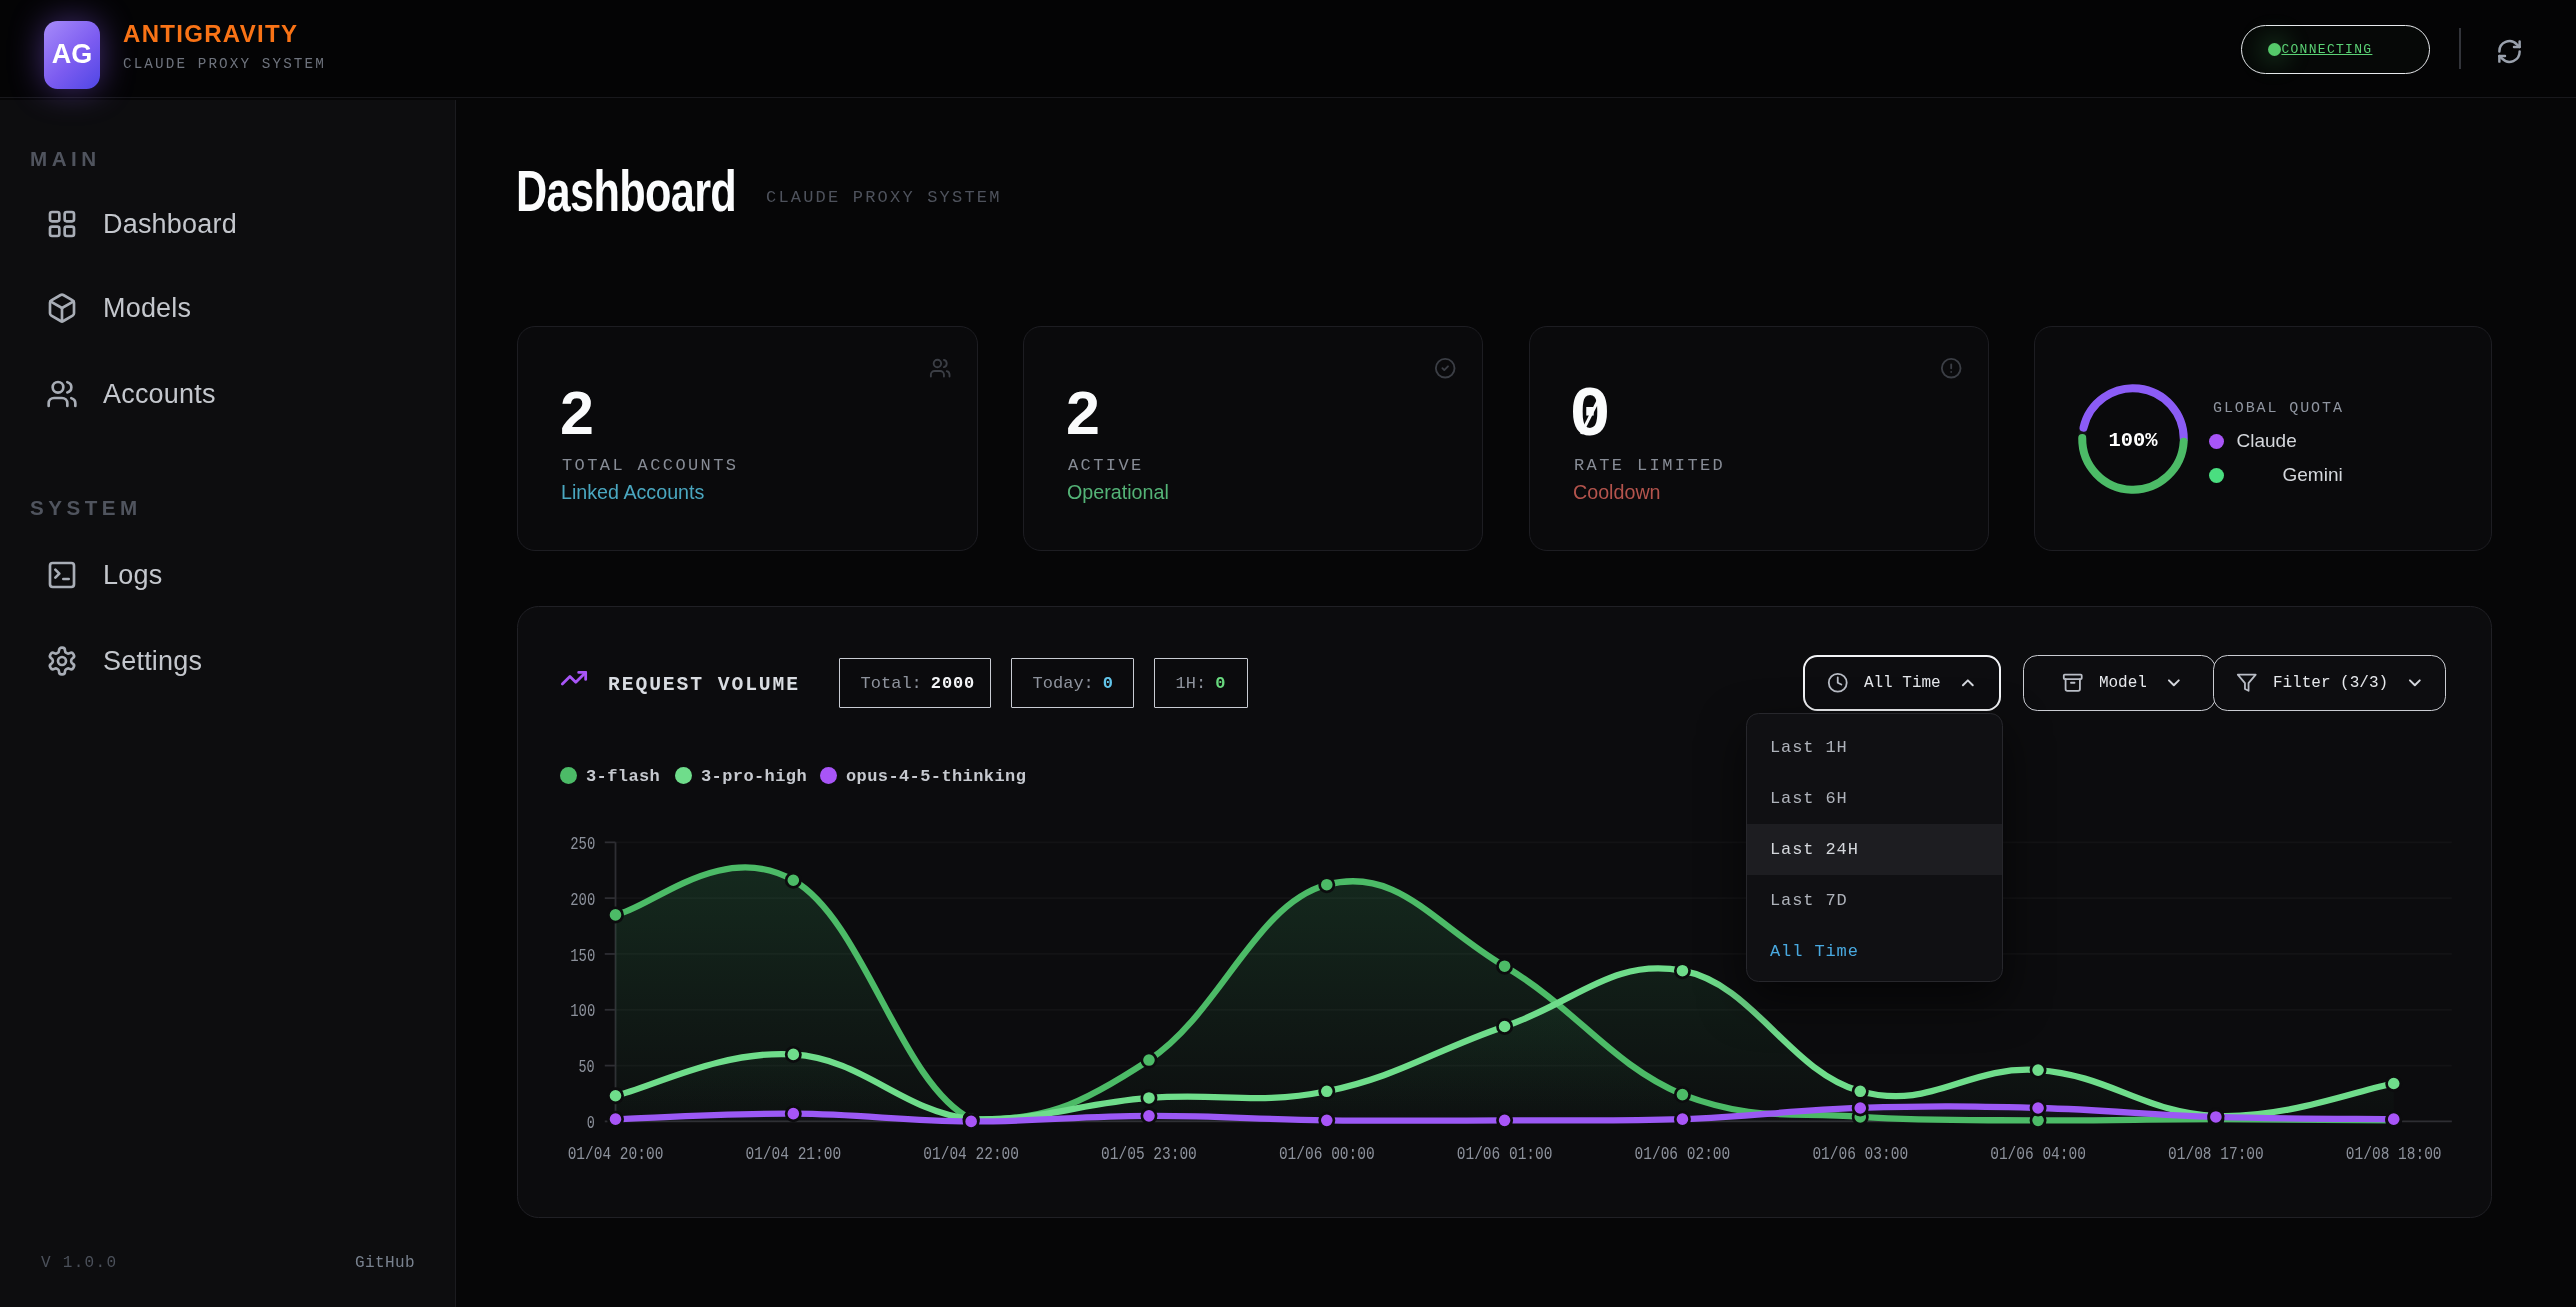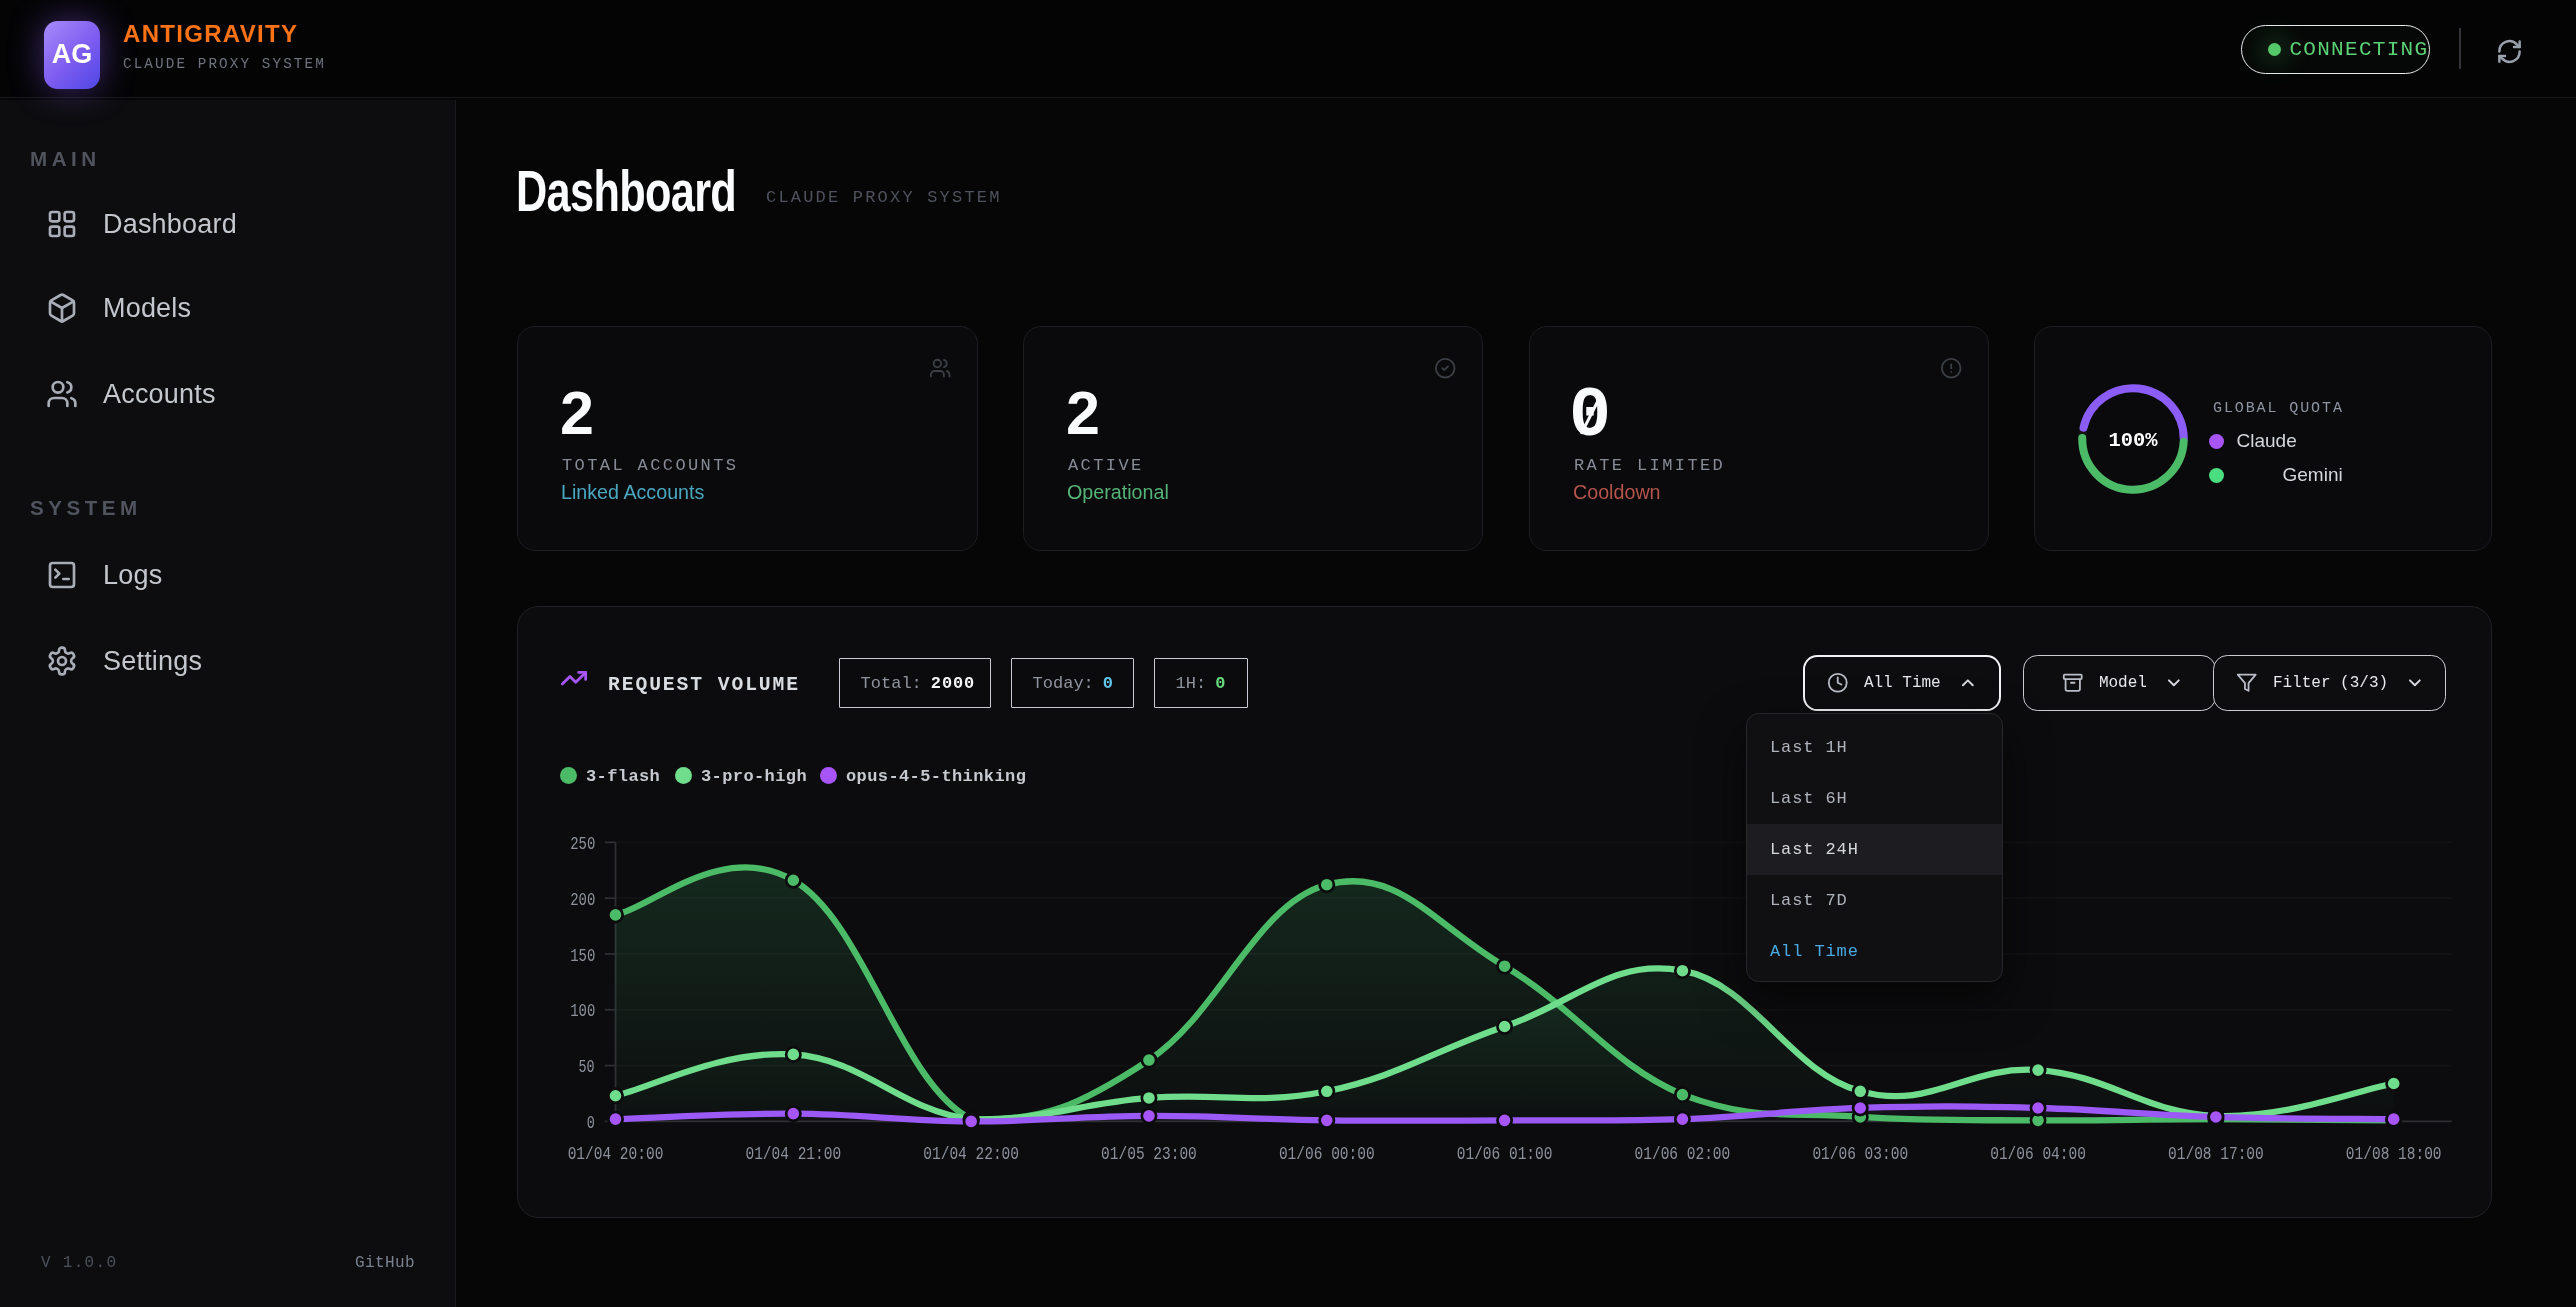--- a/index.html
+++ b/index.html
@@ -13,21 +13,21 @@
   #logo { position:absolute; left:44px; top:20.6px; width:56px; height:68px; border-radius:13.4px;
           background:linear-gradient(135deg,#a78bfa 0%,#7c5cf0 55%,#4f46e5 100%);
           box-shadow:0 0 34px rgba(139,92,246,.45);
           display:flex; align-items:center; justify-content:center;
           font-weight:bold; font-size:27px; color:#fff; letter-spacing:0; }
   #brand-title { position:absolute; left:123px; top:19.7px; font-size:24px; font-weight:bold; color:#f97316; letter-spacing:1.3px; }
   #brand-sub { position:absolute; left:123px; top:56px; font-family:"Liberation Mono",monospace; font-size:14.3px; color:#6e737d; letter-spacing:2.1px; }
   #conn-pill { position:absolute; left:2241px; top:25px; width:189px; height:49px; border:1.8px solid #e8eaee; border-radius:25px;
                display:flex; align-items:center; background:#060807; }
   #conn-dot { width:13.4px; height:13.4px; border-radius:50%; background:#55c96a; margin-left:26px; box-shadow:0 0 23px 9px rgba(85,201,106,.18); }
-  #conn-txt { font-family:"Liberation Mono",monospace; font-size:21px; color:#5bd275; letter-spacing:1.3px; margin-left:8px; white-space:nowrap; }
+  #conn-txt { font-family:"Liberation Mono",monospace; font-size:13px; color:#5bd275; letter-spacing:1.3px; margin-left:0; white-space:nowrap;text-decoration:underline; }
   #hdr-sep { position:absolute; left:2459px; top:28px; width:1.8px; height:41px; background:#32343a; }
   #hdr-refresh { position:absolute; left:2496px; top:38px; }
 
   
   #sidebar { position:absolute; left:0; top:100px; width:456px; height:1208px; background:#0d0d0f; border-right:1.8px solid #1b1b1f; }
   .sb-label { position:absolute; left:30px; font-size:20.6px; font-weight:bold; color:#50545e; letter-spacing:4.5px; }
   .sb-item { position:absolute; left:30px; width:394px; height:64px; display:flex; align-items:center; color:#c4c7cd; font-size:27px; letter-spacing:0.2px; }
   .sb-item svg { margin:0 25px 0 16px; }
   #sb-ver { position:absolute; left:41px; bottom:36px; font-family:"Liberation Mono",monospace; font-size:16px; color:#4b505a; letter-spacing:1.3px; }
   #sb-git { position:absolute; left:355px; bottom:36px; font-family:"Liberation Mono",monospace; font-size:16px; color:#79828f; letter-spacing:0.4px; }

